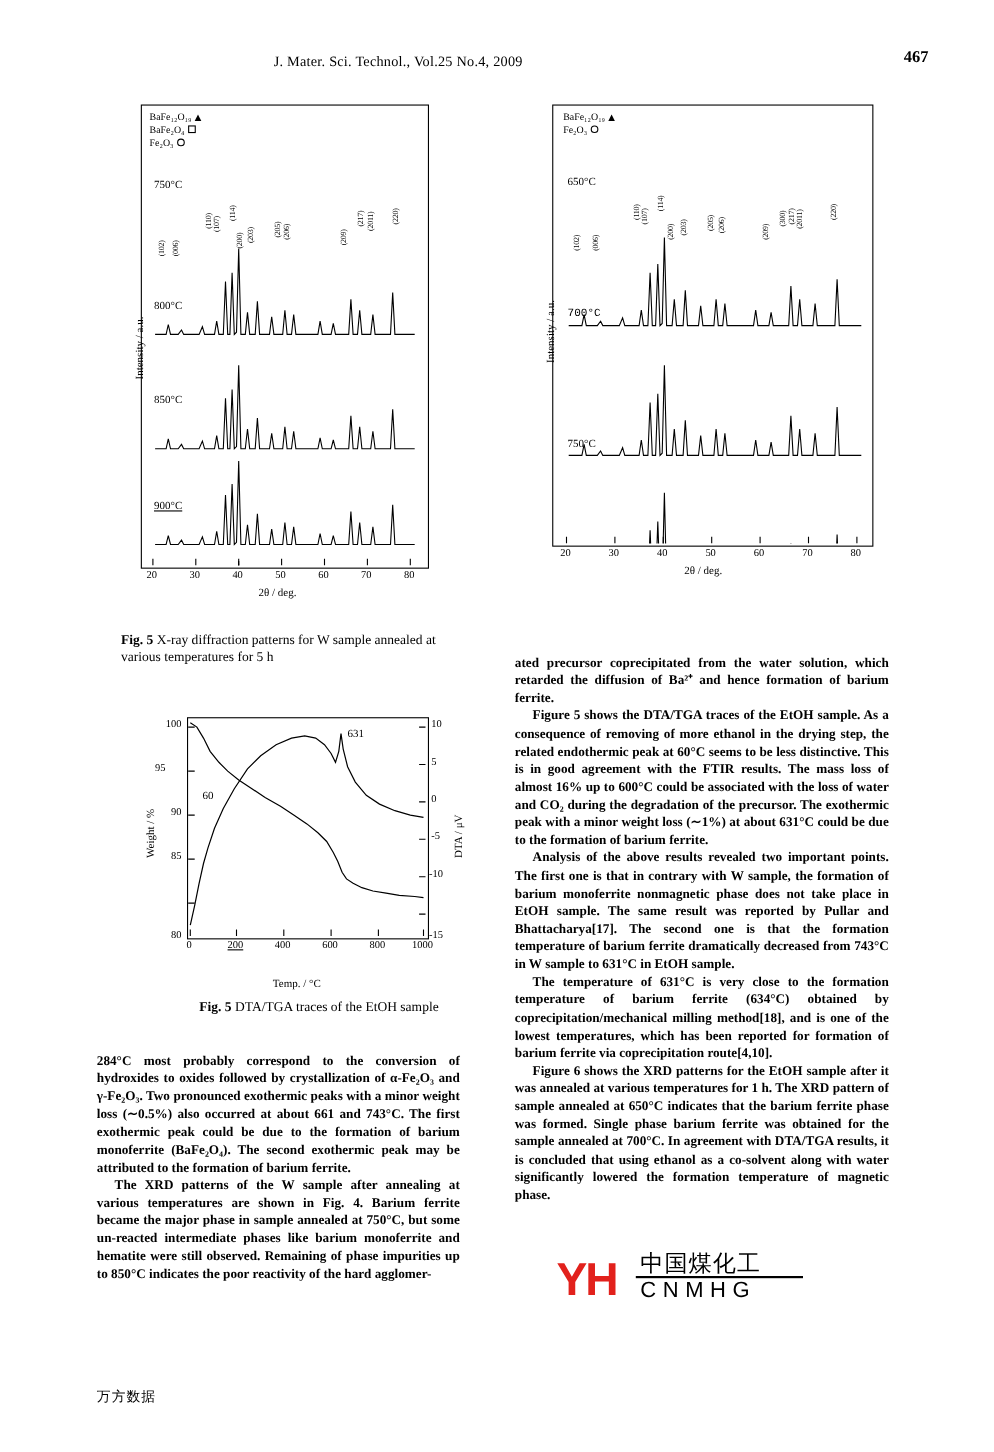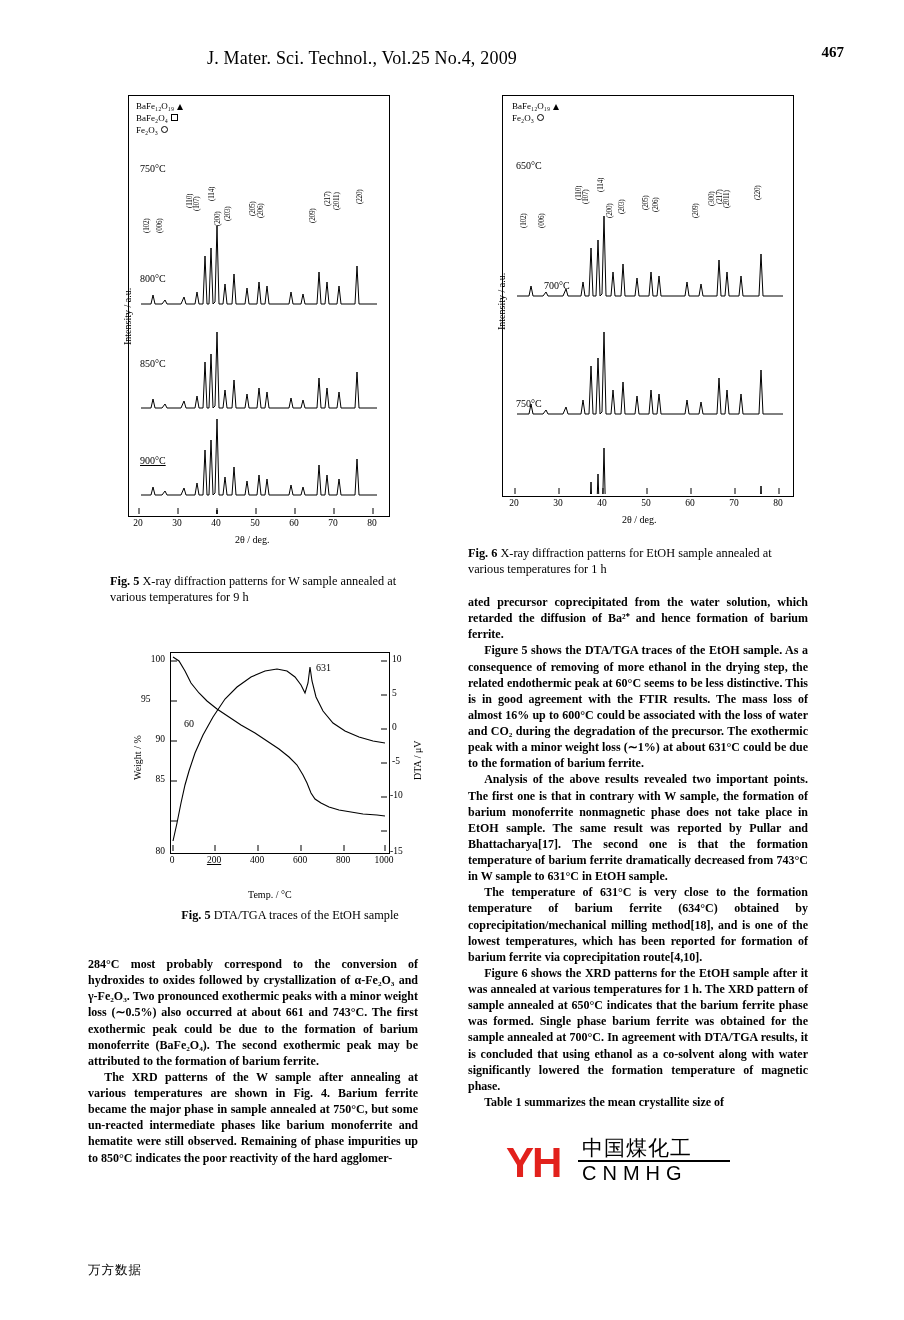--- a/index.html
+++ b/index.html
@@ -4,21 +4,21 @@
 <style>
   html,body{margin:0;padding:0;}
   body{
     width:904px;height:1320px;background:#fff;
     font-family:"Liberation Serif", serif;
     color:#000;position:relative;overflow:hidden;
   }
   .page{position:absolute;inset:0;}
   .hdr{
     position:absolute;top:48px;left:0;width:724px;text-align:center;
-    font-size:18px;letter-spacing:.2px;
+    font-size:13px;letter-spacing:.2px;
   }
   .pageno{position:absolute;top:44px;right:60px;font-size:15px;font-weight:bold;}
 
   
   .figbox{position:absolute;border:1px solid #000;background:#fff;}
   .figcap{position:absolute;font-size:12.3px;line-height:1.28;text-align:left;}
   .figcap b{font-weight:bold;}
 
   .axlabel{position:absolute;font-size:10px;}
   .ylab{transform-origin:left top;}
@@ -113,21 +113,21 @@
   <div class="ticklbl" style="left:165px;top:518px;">30</div>
   <div class="ticklbl" style="left:204px;top:518px;">40</div>
   <div class="ticklbl" style="left:243px;top:518px;">50</div>
   <div class="ticklbl" style="left:282px;top:518px;">60</div>
   <div class="ticklbl" style="left:321px;top:518px;">70</div>
   <div class="ticklbl" style="left:360px;top:518px;">80</div>
   <div class="axlabel" style="left:235px;top:534px;">2θ / deg.</div>
 
   <div class="figcap" style="left:110px;top:574px;width:300px;">
     <b>Fig. 5</b>
-    <span>X-ray diffraction patterns for W sample annealed at various temperatures for 9 h</span>
+    <span>X-ray diffraction patterns for W sample annealed at various temperatures for 5 h</span>
   </div>
 
   <div class="figbox" style="left:502px;top:95px;width:290px;height:400px;">
     <svg width="288" height="398" viewBox="0 0 288 398" style="display:block">
       <g stroke="#000" stroke-width="1" fill="none">
         <path d="M14,200 L26,200 L28,190 L30,200 L40,200 L43,196 L45,200 L60,200 L63,193 L65,200 L78,200 L80,186 L82,200 L86,200 L88,152 L90,200 L93,200 L95,144 L97,200 L99,198 L101,120 L103,200 L108,200 L110,176 L112,200 L118,200 L120,168 L122,200 L132,200 L134,182 L136,200 L146,200 L148,176 L150,200 L154,200 L156,180 L158,200 L182,200 L184,186 L186,200 L196,200 L198,188 L200,200 L214,200 L216,164 L218,200 L222,200 L224,176 L226,200 L236,200 L238,180 L240,200 L256,200 L258,158 L260,200 L280,200"></path>
         <path d="M14,200 L26,200 L28,190 L30,200 L40,200 L43,196 L45,200 L60,200 L63,193 L65,200 L78,200 L80,186 L82,200 L86,200 L88,152 L90,200 L93,200 L95,144 L97,200 L99,198 L101,118 L103,200 L108,200 L110,176 L112,200 L118,200 L120,168 L122,200 L132,200 L134,182 L136,200 L146,200 L148,176 L150,200 L154,200 L156,180 L158,200 L182,200 L184,186 L186,200 L196,200 L198,188 L200,200 L214,200 L216,164 L218,200 L222,200 L224,176 L226,200 L236,200 L238,180 L240,200 L256,200 L258,156 L260,200 L280,200" transform="translate(0,118)"></path>
         <path d="M14,200 L26,200 L28,190 L30,200 L40,200 L43,196 L45,200 L60,200 L63,193 L65,200 L78,200 L80,186 L82,200 L86,200 L88,150 L90,200 L93,200 L95,142 L97,200 L99,198 L101,116 L103,200 L108,200 L110,174 L112,200 L118,200 L120,166 L122,200 L132,200 L134,180 L136,200 L146,200 L148,174 L150,200 L154,200 L156,178 L158,200 L182,200 L184,184 L186,200 L196,200 L198,186 L200,200 L214,200 L216,162 L218,200 L222,200 L224,174 L226,200 L236,200 L238,178 L240,200 L256,200 L258,154 L260,200 L280,200" transform="translate(0,236)"></path>
       </g>
       <g stroke="#000" stroke-width="1">
@@ -141,21 +141,21 @@
       </g>
     </svg>
   </div>
 
   <div class="legend" style="left:512px;top:100px;">
     <div class="legrow"><span>BaFe₁₂O₁₉</span><span class="tri"></span></div>
     <div class="legrow"><span>Fe₂O₃</span><span class="ci"></span></div>
   </div>
 
   <div class="temp" style="left:516px;top:160px;">650°C</div>
-  <div class="temp" style="left:544px;top:280px;">700°C</div>
+  <div class="temp" style="left:516px;top:280px;font-family:Liberation Mono, monospace;">700°C</div>
   <div class="temp" style="left:516px;top:398px;">750°C</div>
 
   <div class="pk" style="left:528px;top:220px;">(102)</div>
   <div class="pk" style="left:546px;top:220px;">(006)</div>
   <div class="pk" style="left:583px;top:192px;">(110)</div>
   <div class="pk" style="left:590px;top:196px;">(107)</div>
   <div class="pk" style="left:605px;top:184px;">(114)</div>
   <div class="pk" style="left:614px;top:210px;">(200)</div>
   <div class="pk" style="left:626px;top:206px;">(203)</div>
   <div class="pk" style="left:650px;top:202px;">(205)</div>
@@ -170,24 +170,20 @@
 
   <div class="ticklbl" style="left:502px;top:498px;">20</div>
   <div class="ticklbl" style="left:546px;top:498px;">30</div>
   <div class="ticklbl" style="left:590px;top:498px;">40</div>
   <div class="ticklbl" style="left:634px;top:498px;">50</div>
   <div class="ticklbl" style="left:678px;top:498px;">60</div>
   <div class="ticklbl" style="left:722px;top:498px;">70</div>
   <div class="ticklbl" style="left:766px;top:498px;">80</div>
   <div class="axlabel" style="left:622px;top:514px;">2θ / deg.</div>
 
-  <div class="figcap" style="left:468px;top:546px;width:340px;">
-    <b>Fig. 6</b>
-    <span>X-ray diffraction patterns for EtOH sample annealed at various temperatures for 1 h</span>
-  </div>
 
   <div class="figbox" style="left:170px;top:652px;width:218px;height:200px;">
     <svg width="216" height="198" viewBox="0 0 216 198" style="display:block">
       <g stroke="#000" stroke-width="1.1" fill="none">
 
         <path d="M2,4 L8,8 L14,18 L20,30 L28,40 L36,48 L46,56 L58,64 L70,72 L84,80 L96,88 L108,96 L118,104 L126,112 L132,122 L136,130 L140,140 L144,146 L150,150 L158,154 L168,157 L180,159 L192,161 L206,162 L214,163"></path>
 
         <path d="M2,188 L6,170 L10,150 L14,132 L18,118 L24,100 L32,82 L42,64 L54,46 L66,34 L80,24 L94,18 L106,16 L116,18 L124,24 L130,32 L134,40 L137,30 L139,14 L141,28 L145,44 L152,58 L162,70 L174,78 L188,84 L202,88 L214,90"></path>
       </g>
       <g stroke="#000" stroke-width="1">
@@ -248,21 +244,20 @@
     <p class="noind">284°C most probably correspond to the conversion of hydroxides to oxides followed by crystallization of α-Fe₂O₃ and γ-Fe₂O₃. Two pronounced exothermic peaks with a minor weight loss (∼0.5%) also occurred at about 661 and 743°C. The first exothermic peak could be due to the formation of barium monoferrite (BaFe₂O₄). The second exothermic peak may be attributed to the formation of barium ferrite.</p>
     <p>The XRD patterns of the W sample after annealing at various temperatures are shown in Fig. 4. Barium ferrite became the major phase in sample annealed at 750°C, but some un-reacted intermediate phases like barium monoferrite and hematite were still observed. Remaining of phase impurities up to 850°C indicates the poor reactivity of the hard agglomer-</p>
   </div>
 
   <div class="col" style="left:468px;top:594px;width:340px;">
     <p class="noind">ated precursor coprecipitated from the water solution, which retarded the diffusion of Ba²⁺ and hence formation of barium ferrite.</p>
     <p>Figure 5 shows the DTA/TGA traces of the EtOH sample. As a consequence of removing of more ethanol in the drying step, the related endothermic peak at 60°C seems to be less distinctive. This is in good agreement with the FTIR results. The mass loss of almost 16% up to 600°C could be associated with the loss of water and CO₂ during the degradation of the precursor. The exothermic peak with a minor weight loss (∼1%) at about 631°C could be due to the formation of barium ferrite.</p>
     <p>Analysis of the above results revealed two important points. The first one is that in contrary with W sample, the formation of barium monoferrite nonmagnetic phase does not take place in EtOH sample. The same result was reported by Pullar and Bhattacharya[17]. The second one is that the formation temperature of barium ferrite dramatically decreased from 743°C in W sample to 631°C in EtOH sample.</p>
     <p>The temperature of 631°C is very close to the formation temperature of barium ferrite (634°C) obtained by coprecipitation/mechanical milling method[18], and is one of the lowest temperatures, which has been reported for formation of barium ferrite via coprecipitation route[4,10].</p>
     <p>Figure 6 shows the XRD patterns for the EtOH sample after it was annealed at various temperatures for 1 h. The XRD pattern of sample annealed at 650°C indicates that the barium ferrite phase was formed. Single phase barium ferrite was obtained for the sample annealed at 700°C. In agreement with DTA/TGA results, it is concluded that using ethanol as a co-solvent along with water significantly lowered the formation temperature of magnetic phase.</p>
-    <p>Table 1 summarizes the mean crystallite size of</p>
   </div>
 
   <div class="wm">
     <div class="red">YH</div>
     <div class="cn">中国煤化工</div>
     <div class="bar"></div>
     <div class="cnm">CNMHG</div>
   </div>
 
   <div class="wanfang">万方数据</div>

